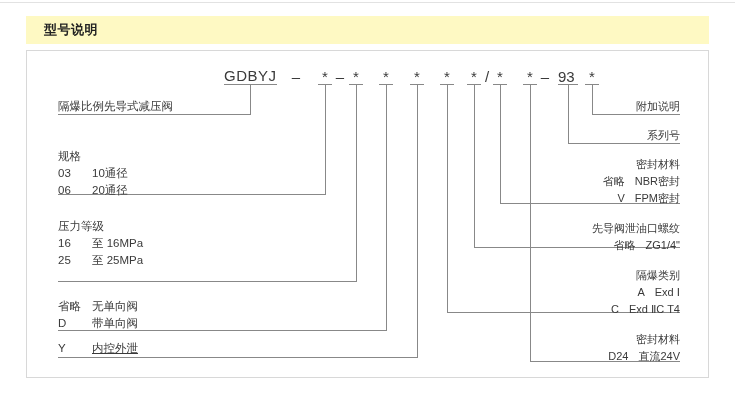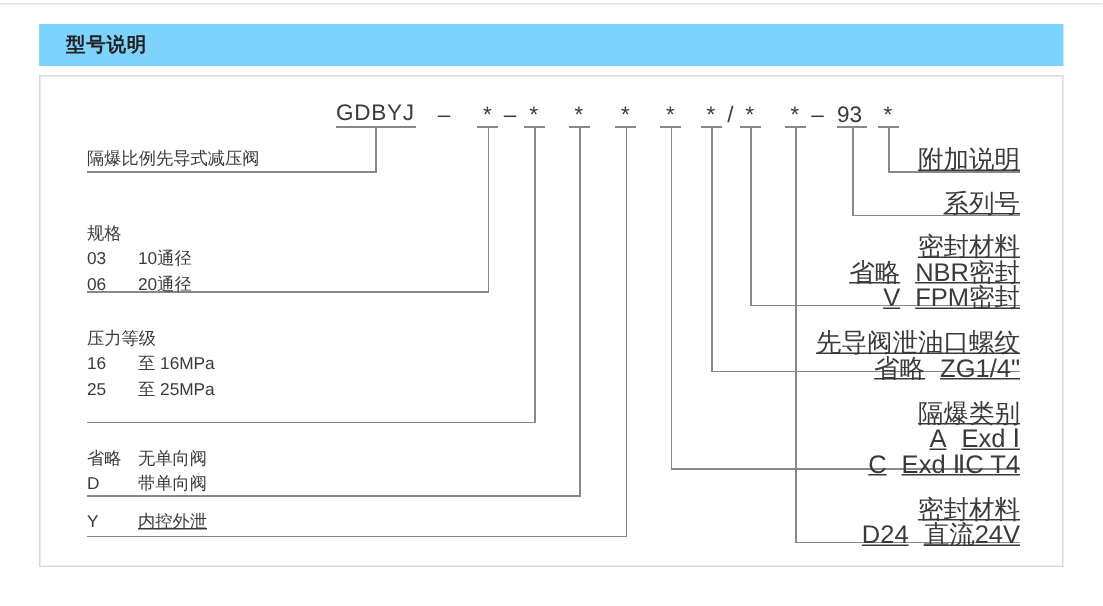--- a/index.html
+++ b/index.html
@@ -27,21 +27,21 @@
     left: 0; top: 2px;
     width: 735px; height: 1px;
     background: #e2e2e2;
   }
 
   
   .section-header {
     position: absolute;
     left: 26px; top: 16px;
     width: 683px; height: 28px;
-    background: #7dd3fc;
+    background: #fef9c3;
     box-sizing: border-box;
   }
   .section-header .title {
     position: absolute;
     left: 18px; top: 5px;
     font-size: 13px;
     font-weight: bold;
     color: #222222;
     letter-spacing: 0.5px;
   }
@@ -89,26 +89,25 @@
   }
   .lbl .row { display: block; height: 17px; }
   .lbl .k {
     display: inline-block;
     width: 34px;
   }
 
   
   .lbl-right {
     position: absolute;
-    font-size: 17px;
+    font-size: 11px;
     color: #3a3a3a;
     white-space: nowrap;
     line-height: 17px;
     text-align: right;
-    text-decoration: underline;
   }
   .lbl-right .row { display: block; height: 17px; }
 </style>
 </head>
 <body>
 
 <div id="page">
 
   <div class="top-rule"></div>
 

